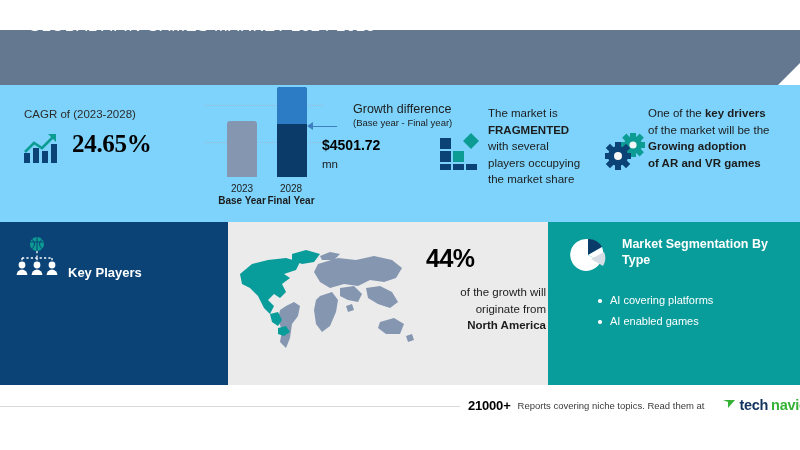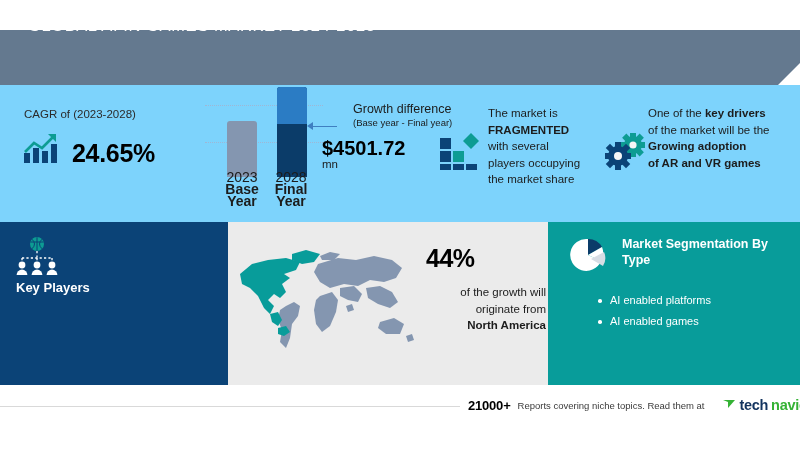--- a/index.html
+++ b/index.html
@@ -27,59 +27,59 @@
   .midband{
     position:absolute;left:0;top:85px;width:800px;height:137px;
     background:#7dd3fc;
     padding-left:48px;
   }
 
   
   .cagr-label{
     position:absolute;left:24px;top:23px;font-size:11.5px;color:#2b2b2b;white-space:nowrap;
   }
-  .cagr-row{position:absolute;left:22px;top:45px;display:flex;align-items:flex-end;gap:10px;}
+  .cagr-row{position:absolute;left:22px;top:45px;display:flex;align-items:flex-start;gap:10px;font-family:Liberation Serif, serif;}
   .cagr-value{font-size:25px;font-weight:bold;color:#000;letter-spacing:-.3px;}
 
   
   .chartwrap{position:absolute;left:205px;top:10px;width:125px;height:112px;}
   .dotline{position:absolute;left:0;height:0;border-top:1px dotted #9fb6d4;}
   .bar{position:absolute;bottom:30px;border-radius:3px 3px 0 0;}
   .bar-2023{left:22px;width:30px;height:56px;background:#8496b0;}
   .bar-2028{left:72px;width:30px;height:90px;background:#0b3c69;overflow:hidden;}
   .bar-2028 .top{position:absolute;left:0;top:0;width:100%;height:37px;background:#2b7cc4;}
-  .tick{position:absolute;bottom:0;width:54px;text-align:center;font-size:14px;color:#1c1c1c;line-height:12px;}
+  .tick{position:absolute;bottom:0;width:54px;text-align:center;font-size:10px;color:#1c1c1c;line-height:12px;}
   .tick.t1{left:10px;} .tick.t2{left:59px;}
   .tick b{display:block;font-weight:bold;}
 
   .arrow-line{position:absolute;left:104px;top:31px;width:28px;height:1px;background:#3f7fc1;}
   .arrow-head{position:absolute;left:102px;top:27px;width:0;height:0;
     border-top:4px solid transparent;border-bottom:4px solid transparent;border-right:6px solid #3f7fc1;}
 
   .growth-txt{position:absolute;left:322px;top:17px;margin-left:31px;}
   .growth-t1{font-size:12.5px;color:#1c1c1c;white-space:nowrap;}
   .growth-t2{font-size:9.5px;color:#1c1c1c;white-space:nowrap;margin-top:1px;}
-  .growth-val{position:absolute;left:322px;top:52px;font-size:20px;font-weight:bold;color:#000;white-space:nowrap;}
+  .growth-val{position:absolute;left:322px;top:52px;font-size:14px;font-weight:bold;color:#000;white-space:nowrap;}
   .growth-unit{position:absolute;left:322px;top:73px;font-size:11.5px;color:#1c1c1c;}
 
   
   .frag-icon{position:absolute;left:438px;top:45px;width:44px;height:40px;}
   .frag-txt{position:absolute;left:488px;top:20px;width:140px;font-size:11.5px;line-height:16.5px;color:#1c1c1c;}
   .frag-txt b{font-weight:bold;}
 
   
   .gear-icon{position:absolute;left:604px;top:47px;width:46px;height:38px;}
   .drv-txt{position:absolute;left:648px;top:20px;width:152px;font-size:11.5px;line-height:16.5px;color:#1c1c1c;}
   .drv-txt b{font-weight:bold;}
 
   
   .panel-players{
     position:absolute;left:0;top:222px;width:228px;height:163px;background:#0b4377;
   }
-  .players-head{position:absolute;left:16px;top:14px;display:flex;align-items:flex-start;flex-direction:column;}
+  .players-head{position:absolute;left:16px;top:14px;display:flex;align-items:flex-end;gap:10px;}
   .players-title{color:#fff;font-size:13px;font-weight:bold;}
   .players-list{position:absolute;left:24px;top:62px;margin:0;padding:0;list-style:none;}
   .players-list li{
     color:#ffffff;font-size:10.5px;line-height:19.5px;white-space:nowrap;
     padding-left:14px;position:relative;
   }
   .players-list li:before{
     content:"";position:absolute;left:2px;top:8px;width:3.5px;height:3.5px;border-radius:50%;background:#fff;
   }
 
@@ -282,21 +282,21 @@
         <svg width="40" height="38" viewBox="0 0 40 38">
           <path d="M18 19 L18 3 A16 16 0 0 1 32 11 Z" fill="#0b3c69"></path>
           <path d="M18 19 L32 11 A16 16 0 0 1 31 25 Z" fill="#ffffff"></path>
           <path d="M18 19 L31 25 A16 16 0 1 1 18 3 Z" fill="#ffffff"></path>
           <path d="M21 23 L34 16 A15 15 0 0 1 33 30 Z" fill="#d7dde4"></path>
         </svg>
       </span>
       <span class="seg-title">Market Segmentation By Type</span>
     </div>
     <ul class="seg-list">
-      <li>AI enabled platforms</li>
+      <li>AI covering platforms</li>
       <li>AI enabled games</li>
     </ul>
   </div>
 
   <div class="foot-rule"></div>
   <div class="foot-row">
     <span class="foot-count">21000+</span>
     <span class="foot-text">Reports covering niche topics. Read them at</span>
     <span class="logo">
       <span>

